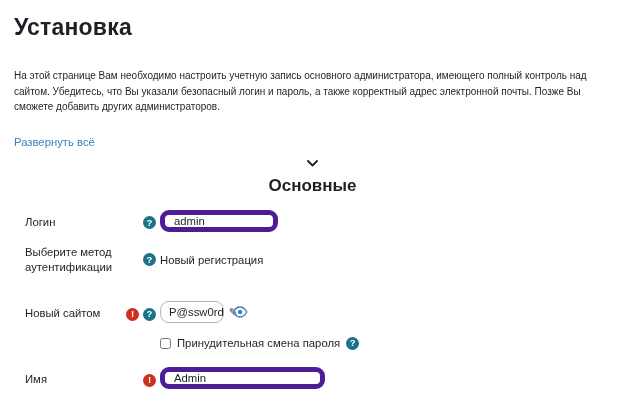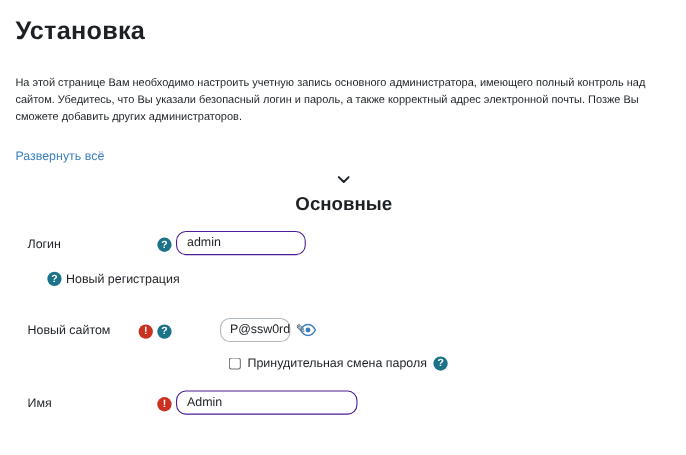--- a/index.html
+++ b/index.html
@@ -22,38 +22,38 @@
   .form-row { display:flex; align-items:center; margin-bottom:9px; }
   .col-label { width:100px; padding-top:4px; font-size:11.3px; line-height:1.35; color:#1d2125; }
   .col-icons { width:35px; display:flex; justify-content:flex-end; align-items:center; gap:4px; padding-top:4px; padding-right:4px; flex-shrink:0; }
   .col-control { flex:1; display:flex; align-items:center; gap:7px; min-height:22px; }
 
   .badge { width:13px; height:13px; border-radius:50%; color:#fff; font-size:9.5px; font-weight:700;
            display:inline-flex; align-items:center; justify-content:center; line-height:1; flex-shrink:0; }
   .badge.help { background:#1c7289; cursor:pointer; }
   .badge.req  { background:#ca3120; }
 
-  input.text-input { height:22px; border:1px solid #4c1d95; border-radius:9px; padding:0 9px;
+  input.text-input { height:22px; border:5px solid #4c1d95; border-radius:9px; padding:0 9px;
                      font-family:"Liberation Sans",sans-serif; font-size:11.3px; color:#1d2125; outline:none; }
   .w-login { width:118px; }
   .w-name  { width:165px; }
 
   .pseudo-input { height:22px; width:64px; border:1px solid #b0b7bd; border-radius:9px; padding:0 8px;
-                  display:inline-flex; align-items:center; gap:5px; font-size:11.3px; cursor:text;margin-left:40px; }
+                  display:inline-flex; align-items:center; gap:5px; font-size:11.3px; cursor:text; }
   .pencil { font-size:11px; color:#3d4349; }
 
   .eye { display:inline-flex; cursor:pointer; margin-left:1px; }
 
   .static-value { font-size:11.3px; padding-top:4px; }
 
   .hint-row { margin:7px 0 13px 0; }
   .hint-text { font-size:11.3px; line-height:1.55; max-width:452px; color:#1d2125; }
 
   .checkbox-row { margin:2px 0 13px 0; }
-  .checkbox-wrap { display:flex; align-items:center; gap:6px;margin-left:48px; }
+  .checkbox-wrap { display:flex; align-items:center; gap:6px; }
   .checkbox-wrap input[type=checkbox] { width:11px; height:11px; accent-color:#fff; border:1px solid #8f959e; cursor:pointer; }
   .checkbox-label { font-size:11.3px; }
 </style>
 </head>
 <body>
 
 <div class="page">
 
   <h1 class="page-title">Установка</h1>
 
@@ -78,20 +78,21 @@
       <div class="col-label">Логин</div>
       <div class="col-icons">
         <span class="badge help">?</span>
       </div>
       <div class="col-control">
         <input class="text-input w-login" type="text" value="admin" style="">
       </div>
     </div>
 
     <div class="form-row">
+      <div class="col-label">Выберите метод аутентификации</div>
       <div class="col-icons">
         <span class="badge help">?</span>
       </div>
       <div class="col-control">
         <span class="static-value">Новый регистрация</span>
       </div>
     </div>
 
     <div class="form-row hint-row">
       <div class="col-label"></div>

